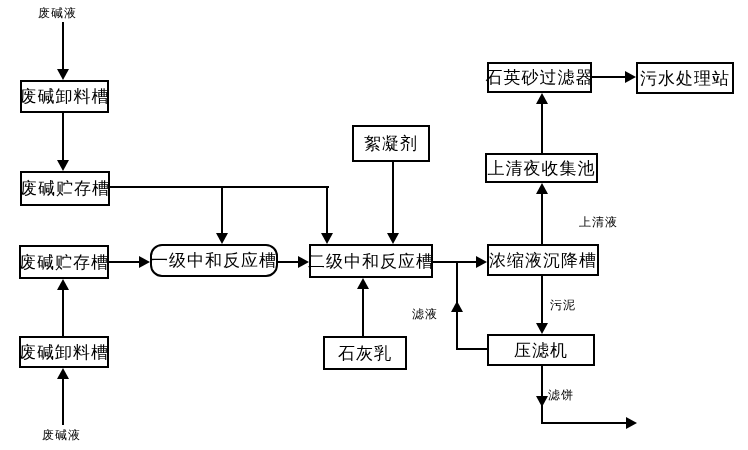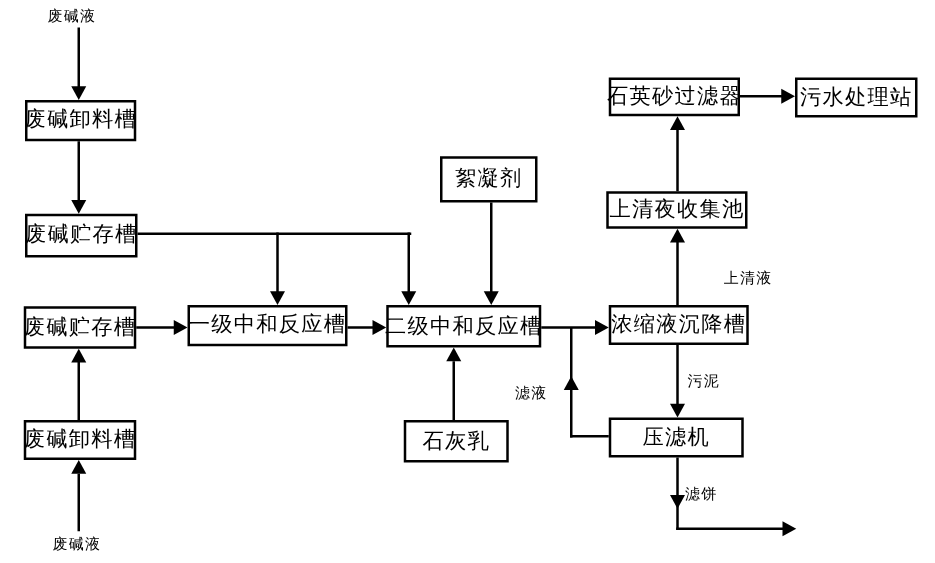--- a/index.html
+++ b/index.html
@@ -33,21 +33,21 @@
   <div class="lbl" style="left:42px;top:426px;">废碱液</div>
   <div class="lbl" style="left:550px;top:213px;margin-left:29px;">上清液</div>
   <div class="lbl" style="left:550px;top:296px;">污泥</div>
   <div class="lbl" style="left:412px;top:305px;">滤液</div>
   <div class="lbl" style="left:548px;top:386px;text-align:center;">滤饼</div>
 
   <div class="box" style="left:20px;top:80px;width:89px;height:33px;">废碱卸料槽</div>
   <div class="box" style="left:20px;top:171px;width:90px;height:35px;">废碱贮存槽</div>
   <div class="box" style="left:19px;top:245px;width:90px;height:34px;">废碱贮存槽</div>
   <div class="box" style="left:19px;top:336px;width:90px;height:32px;">废碱卸料槽</div>
-  <div class="box" style="left:150px;top:244px;width:128px;height:33px;">一级中和反应槽</div>
+  <div class="box" style="left:150px;top:244px;width:128px;height:33px;border-radius:12px;">一级中和反应槽</div>
   <div class="box" style="left:309px;top:244px;width:124px;height:34px;">二级中和反应槽</div>
   <div class="box" style="left:352px;top:125px;width:78px;height:37px;">絮凝剂</div>
   <div class="box" style="left:323px;top:336px;width:84px;height:34px;">石灰乳</div>
   <div class="box" style="left:487px;top:244px;width:112px;height:32px;">浓缩液沉降槽</div>
   <div class="box" style="left:485px;top:153px;width:113px;height:30px;">上清夜收集池</div>
   <div class="box" style="left:487px;top:62px;width:105px;height:31px;">石英砂过滤器</div>
   <div class="box" style="left:636px;top:62px;width:98px;height:32px;">污水处理站</div>
   <div class="box" style="left:487px;top:334px;width:108px;height:32px;">压滤机</div>
 
   <div class="vline" style="left:62px;top:22px;height:48px;"></div>

